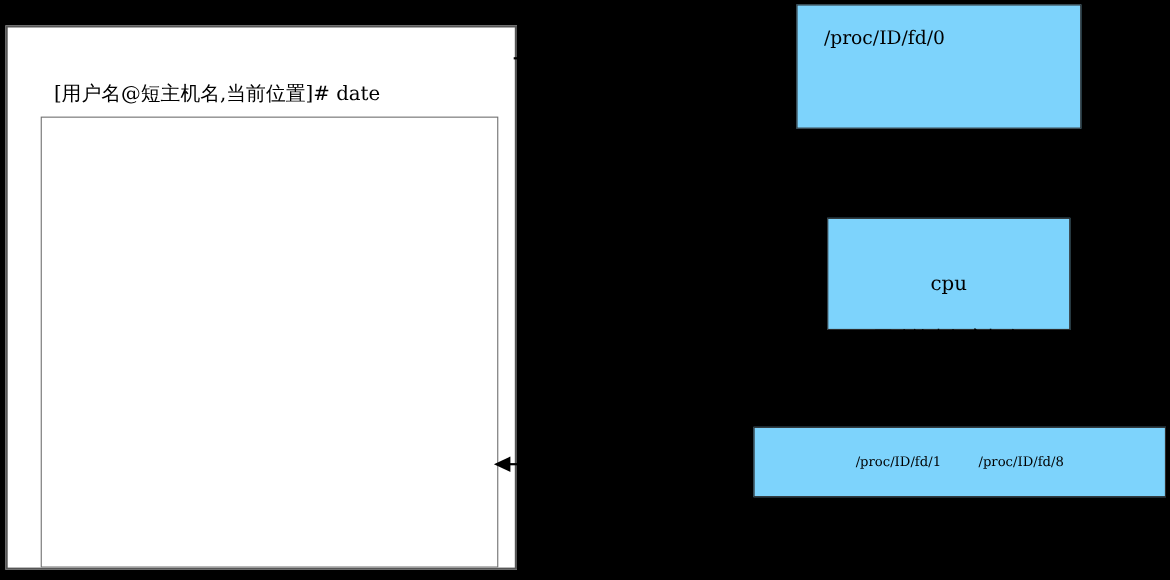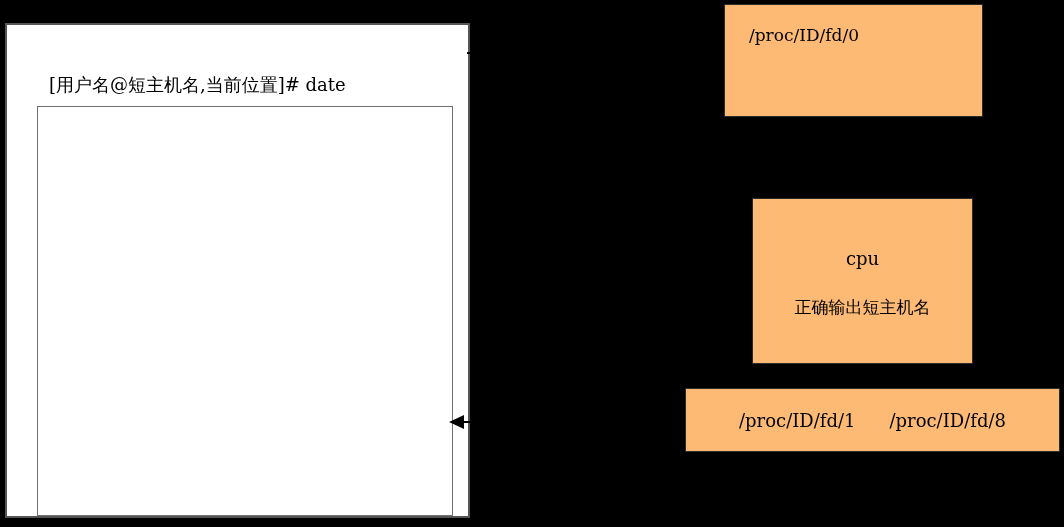--- a/index.html
+++ b/index.html
@@ -71,42 +71,42 @@
     left: 461px;
     top: 421px;
     width: 9px;
     height: 2px;
     background: #000000;
   }
   
   .node {
     position: absolute;
     box-sizing: border-box;
-    background: #fdba74;
+    background: #7dd3fc;
     border: 1px solid #2b2b2b;
     color: #000000;
   }
   .fd0-box {
     left: 724px;
     top: 4px;
     width: 259px;
     height: 113px;
   }
   .fd0-label {
     position: absolute;
     left: 24px;
     top: 20px;
     font-size: 17px;
     white-space: nowrap;
   }
   .cpu-box {
     left: 752px;
     top: 198px;
     width: 221px;
-    height: 166px;
+    height: 102px;
   }
   .cpu-title {
     position: absolute;
     left: 0;
     right: 0;
     top: 49px;
     text-align: center;
     font-size: 18px;
   }
   .cpu-outputs {
@@ -122,21 +122,21 @@
   }
   .fd12-box {
     left: 685px;
     top: 388px;
     width: 375px;
     height: 64px;
     display: flex;
     align-items: center;
     justify-content: center;
     gap: 34px;
-    font-size: 18px;
+    font-size: 12px;
     white-space: nowrap;
   }
 </style>
 </head>
 <body>
 
 <div id="canvas">
 
   <div class="term-box">
     <div class="term-title">[用户名@短主机名,当前位置]# date</div>

